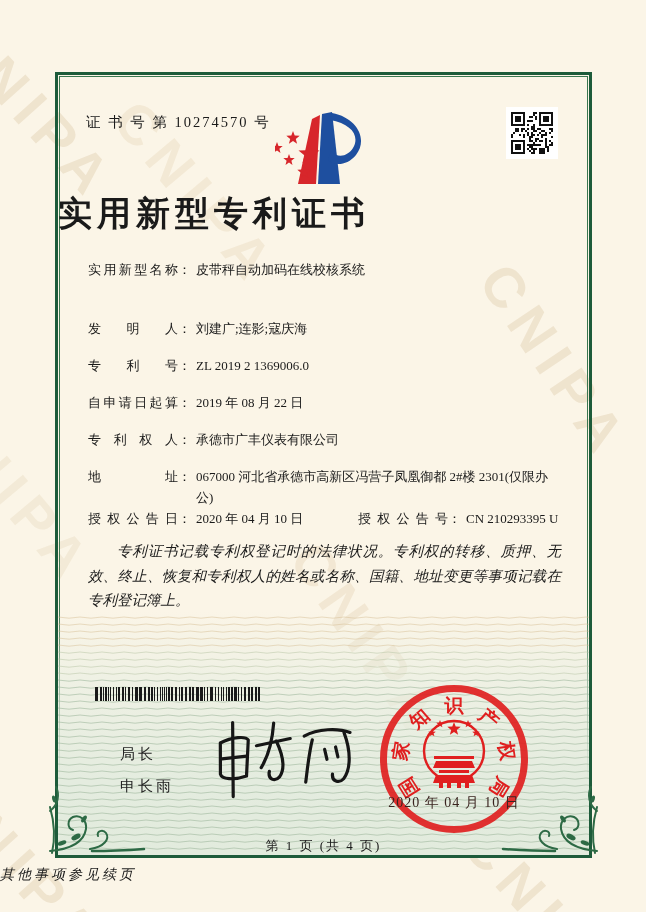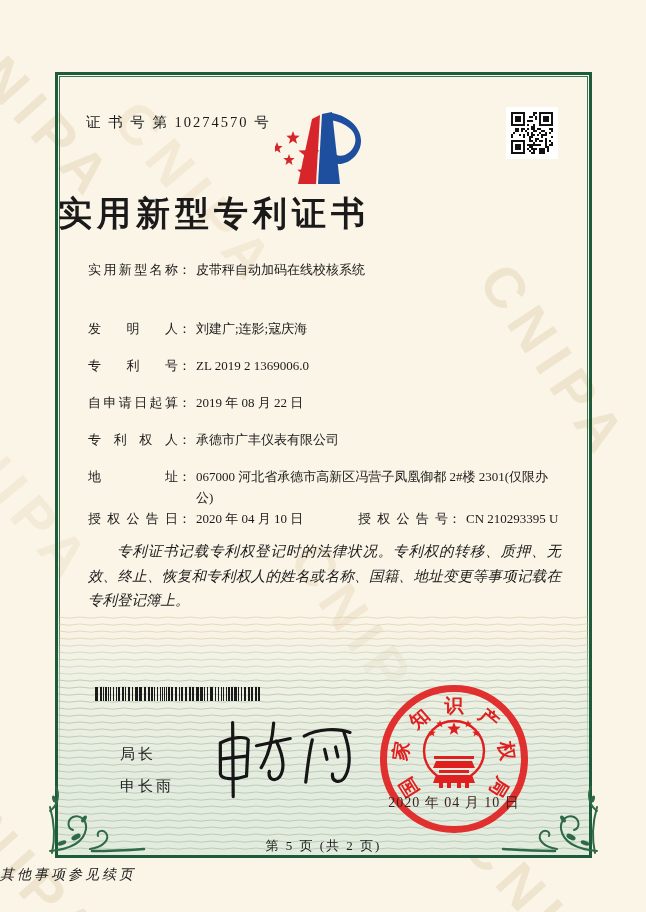--- a/index.html
+++ b/index.html
@@ -426,17 +426,17 @@
             <polygon points="21.0,8.0 22.0,10.6 24.8,10.8 22.6,12.5 23.4,15.2 21.0,13.7 18.6,15.2 19.4,12.5 17.2,10.8 20.0,10.6" fill="#e01f1f"></polygon>
             <polygon points="49.0,8.0 50.0,10.6 52.8,10.8 50.6,12.5 51.4,15.2 49.0,13.7 46.6,15.2 47.4,12.5 45.2,10.8 48.0,10.6" fill="#e01f1f"></polygon>
             <polygon points="13.0,17.0 14.0,19.6 16.8,19.8 14.6,21.5 15.4,24.2 13.0,22.7 10.6,24.2 11.4,21.5 9.2,19.8 12.0,19.6" fill="#e01f1f"></polygon>
             <polygon points="57.0,17.0 58.0,19.6 60.8,19.8 58.6,21.5 59.4,24.2 57.0,22.7 54.6,24.2 55.4,21.5 53.2,19.8 56.0,19.6" fill="#e01f1f"></polygon>
           </g>
         <path fill="#e01f1f" d="M15,44 h40 v3 h-40 z M17,49 h36 l3,7 h-42 z M20,58 h30 v3 h-30 z M17,63 h36 l3,8 h-42 z M20,71 h4 v5 h-4 z M28,71 h4 v5 h-4 z M38,71 h4 v5 h-4 z M46,71 h4 v5 h-4 z"></path>
       </svg>
       <div class="seal-date">2020 年 04 月 10 日</div>
     </div>
 
-    <div class="page-info">第 5 页 (共 2 页)</div>
+    <div class="page-info">第 1 页 (共 4 页)</div>
   </div>
 
   <div class="continuation">其他事项参见续页</div>
 </div>
 
 </body></html>

